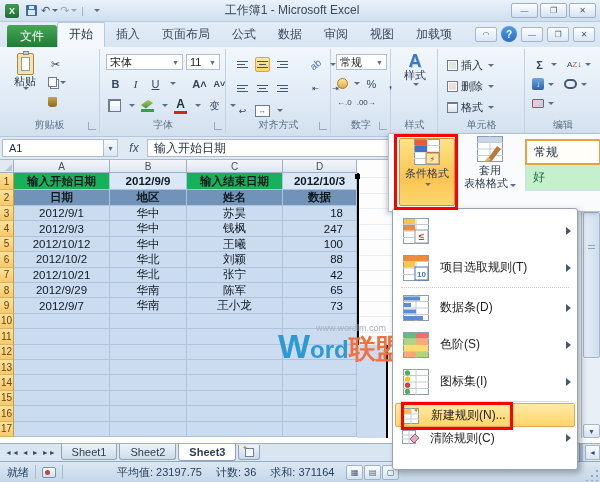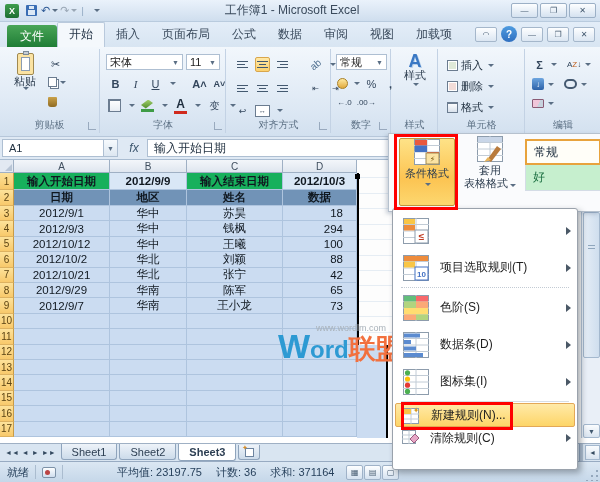--- a/index.html
+++ b/index.html
@@ -475,21 +475,21 @@
         <div class="cell head" style="left: 283px; width: 74px; top: 30px; height: 16px;">数据</div>
         <div class="rowhdr" style="top: 46px; height: 15.4px;">3</div>
         <div class="cell" style="left: 14px; width: 96px; top: 46px; height: 15.4px;">2012/9/1</div>
         <div class="cell" style="left: 110px; width: 77px; top: 46px; height: 15.4px;">华中</div>
         <div class="cell" style="left: 187px; width: 96px; top: 46px; height: 15.4px;">苏昊</div>
         <div class="cell num" style="left: 283px; width: 74px; top: 46px; height: 15.4px;">18</div>
         <div class="rowhdr" style="top: 61.4px; height: 15.4px;">4</div>
         <div class="cell" style="left: 14px; width: 96px; top: 61.4px; height: 15.4px;">2012/9/3</div>
         <div class="cell" style="left: 110px; width: 77px; top: 61.4px; height: 15.4px;">华中</div>
         <div class="cell" style="left: 187px; width: 96px; top: 61.4px; height: 15.4px;">钱枫</div>
-        <div class="cell num" style="left: 283px; width: 74px; top: 61.4px; height: 15.4px;">294</div>
+        <div class="cell num" style="left: 283px; width: 74px; top: 61.4px; height: 15.4px;">247</div>
         <div class="rowhdr" style="top: 76.8px; height: 15.4px;">5</div>
         <div class="cell" style="left: 14px; width: 96px; top: 76.8px; height: 15.4px;">2012/10/12</div>
         <div class="cell" style="left: 110px; width: 77px; top: 76.8px; height: 15.4px;">华中</div>
         <div class="cell" style="left: 187px; width: 96px; top: 76.8px; height: 15.4px;">王曦</div>
         <div class="cell num" style="left: 283px; width: 74px; top: 76.8px; height: 15.4px;">100</div>
         <div class="rowhdr" style="top: 92.2px; height: 15.4px;">6</div>
         <div class="cell" style="left: 14px; width: 96px; top: 92.2px; height: 15.4px;">2012/10/2</div>
         <div class="cell" style="left: 110px; width: 77px; top: 92.2px; height: 15.4px;">华北</div>
         <div class="cell" style="left: 187px; width: 96px; top: 92.2px; height: 15.4px;">刘颖</div>
         <div class="cell num" style="left: 283px; width: 74px; top: 92.2px; height: 15.4px;">88</div>
@@ -678,45 +678,45 @@
         </span>
         <span class="mlabel">项目选取规则(T)</span>
         <span class="marrow"></span>
       </div>
       <div class="msep"></div>
       <div class="mitem large">
         <span class="micon" style="width: 30px;">
           <svg width="26" height="26" viewBox="0 0 26 26">
             <rect x="0.5" y="0.5" width="25" height="25" fill="#fff" stroke="#8d9cac"></rect>
             <path d="M0 6.5H26M0 13H26M0 19.5H26M13 0V26" stroke="#c2ccd6" stroke-width="1" fill="none"></path>
+            <rect x="1" y="1.5" width="16" height="4" fill="#5b8bd0"></rect>
+            <rect x="1" y="8" width="7" height="4" fill="#5b8bd0"></rect>
+            <rect x="1" y="14.5" width="12" height="4" fill="#5b8bd0"></rect>
+            <rect x="1" y="21" width="19" height="4" fill="#5b8bd0"></rect>
+          </svg>
+        </span>
+        <span class="mlabel">数据条(D)</span>
+        <span class="marrow"></span>
+      </div>
+      <div class="mitem large">
+        <span class="micon" style="width: 30px;">
+          <svg width="26" height="26" viewBox="0 0 26 26">
+            <rect x="0.5" y="0.5" width="25" height="25" fill="#fff" stroke="#8d9cac"></rect>
+            <path d="M0 6.5H26M0 13H26M0 19.5H26M13 0V26" stroke="#c2ccd6" stroke-width="1" fill="none"></path>
             <rect x="1" y="1" width="12" height="5.5" fill="#63be7b"></rect>
             <rect x="13" y="1" width="12" height="5.5" fill="#f8696b"></rect>
             <rect x="1" y="6.5" width="12" height="6.5" fill="#b1d47f"></rect>
             <rect x="13" y="6.5" width="12" height="6.5" fill="#fba977"></rect>
             <rect x="1" y="13" width="12" height="6.5" fill="#ffdd71"></rect>
             <rect x="13" y="13" width="12" height="6.5" fill="#ffdd71"></rect>
             <rect x="1" y="19.5" width="12" height="5.5" fill="#fba977"></rect>
             <rect x="13" y="19.5" width="12" height="5.5" fill="#b1d47f"></rect>
           </svg>
         </span>
         <span class="mlabel">色阶(S)</span>
-        <span class="marrow"></span>
-      </div>
-      <div class="mitem large">
-        <span class="micon" style="width: 30px;">
-          <svg width="26" height="26" viewBox="0 0 26 26">
-            <rect x="0.5" y="0.5" width="25" height="25" fill="#fff" stroke="#8d9cac"></rect>
-            <path d="M0 6.5H26M0 13H26M0 19.5H26M13 0V26" stroke="#c2ccd6" stroke-width="1" fill="none"></path>
-            <rect x="1" y="1.5" width="16" height="4" fill="#5b8bd0"></rect>
-            <rect x="1" y="8" width="7" height="4" fill="#5b8bd0"></rect>
-            <rect x="1" y="14.5" width="12" height="4" fill="#5b8bd0"></rect>
-            <rect x="1" y="21" width="19" height="4" fill="#5b8bd0"></rect>
-          </svg>
-        </span>
-        <span class="mlabel">数据条(D)</span>
         <span class="marrow"></span>
       </div>
       <div class="mitem large">
         <span class="micon" style="width: 30px;">
           <svg width="26" height="26" viewBox="0 0 26 26">
             <rect x="0.5" y="0.5" width="25" height="25" fill="#fff" stroke="#8d9cac"></rect>
             <path d="M0 6.5H26M0 13H26M0 19.5H26M13 0V26" stroke="#c2ccd6" stroke-width="1" fill="none"></path>
             <circle cx="4.5" cy="3.8" r="2.6" fill="#4caf50"></circle>
             <circle cx="4.5" cy="10" r="2.6" fill="#ffc107"></circle>
             <circle cx="4.5" cy="16.2" r="2.6" fill="#e53935"></circle>

